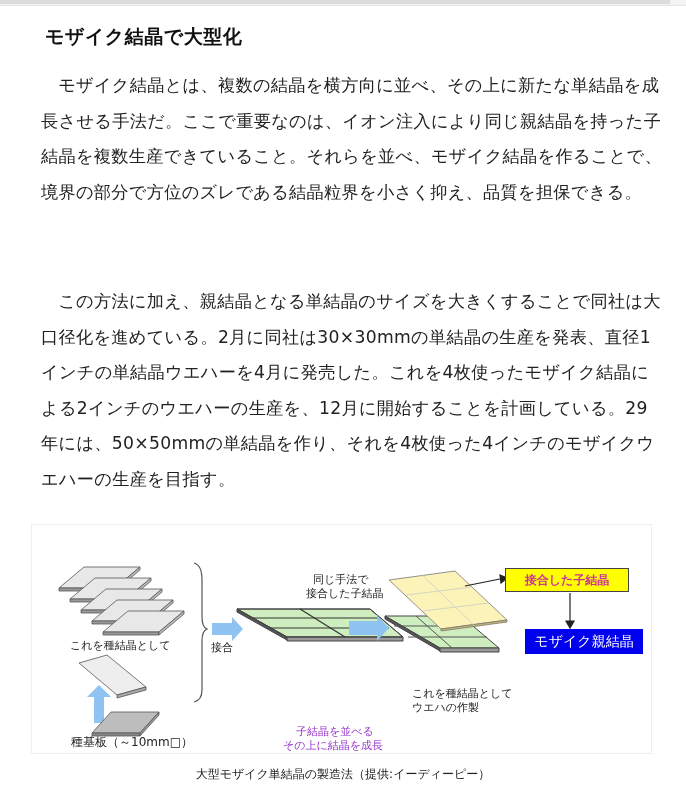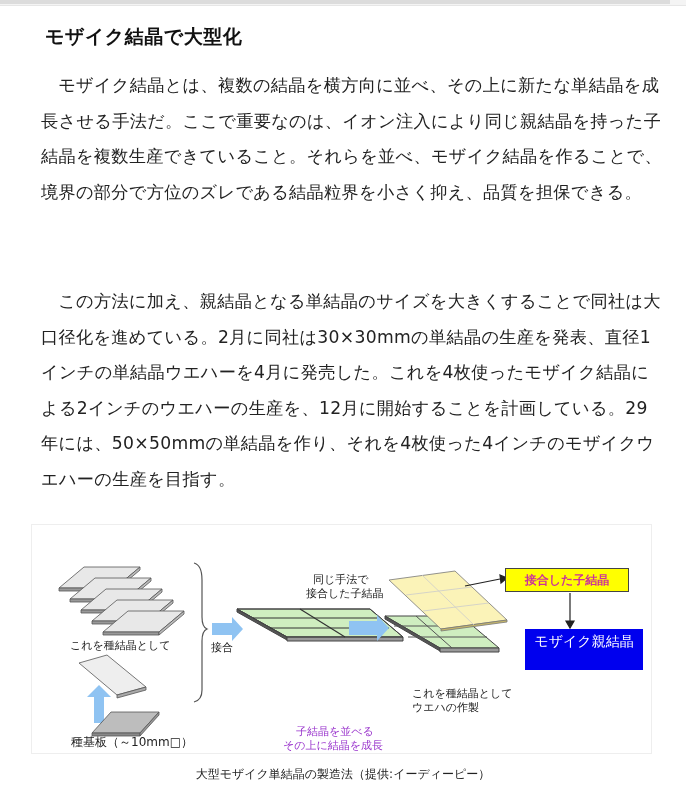--- a/index.html
+++ b/index.html
@@ -10,21 +10,21 @@
   .topbar .thumb { position: absolute; left: 0; top: 0; width: 670px; height: 4px; background: #dcdcdc; }
   h2 { position: absolute; left: 29px; top: 8px; margin: 16px; font-size: 19px; font-weight: bold; color: #111; letter-spacing: 0.5px; }
   .para { position: absolute; left: 29px; width: 624px; margin: 12px; font-size: 17.2px; line-height: 35.6px; color: #222; text-indent: 1em; letter-spacing: 0.3px; }
   #p1 { top: 56px; }
   #p2 { top: 272px; }
   .figure { position: absolute; left: 31px; top: 524px; width: 619px; height: 228px; border: 1px solid #eeeeee; background: #fff; }
   .figure svg { position: absolute; left: 0; top: 0; }
   .ftext { position: absolute; font-size: 11px; color: #222; white-space: nowrap; line-height: 14px; }
   .ftext.purple { color: #9933cc; margin-top: 45px; }
   .box-yellow { position: absolute; left: 473px; top: 43px; width: 122px; height: 22px; background: #ffff00; border: 1px solid #444; color: #cc3399; font-size: 12px; font-weight: bold; text-align: center; line-height: 22px; }
-  .box-blue { position: absolute; left: 493px; top: 104px; width: 118px; height: 41px; background: #0000ee; color: #ffffff; font-size: 14px; text-align: center; line-height: 25px; }
+  .box-blue { position: absolute; left: 493px; top: 104px; width: 118px; height: 25px; background: #0000ee; color: #ffffff; font-size: 14px; text-align: center; line-height: 25px; }
   .caption { position: absolute; left: 0; top: 766px; width: 686px; text-align: center; font-size: 12px; color: #222; }
 </style>
 </head>
 <body>
 
 <div class="topbar">
   <div class="track"></div>
   <div class="thumb"></div>
 </div>
 

